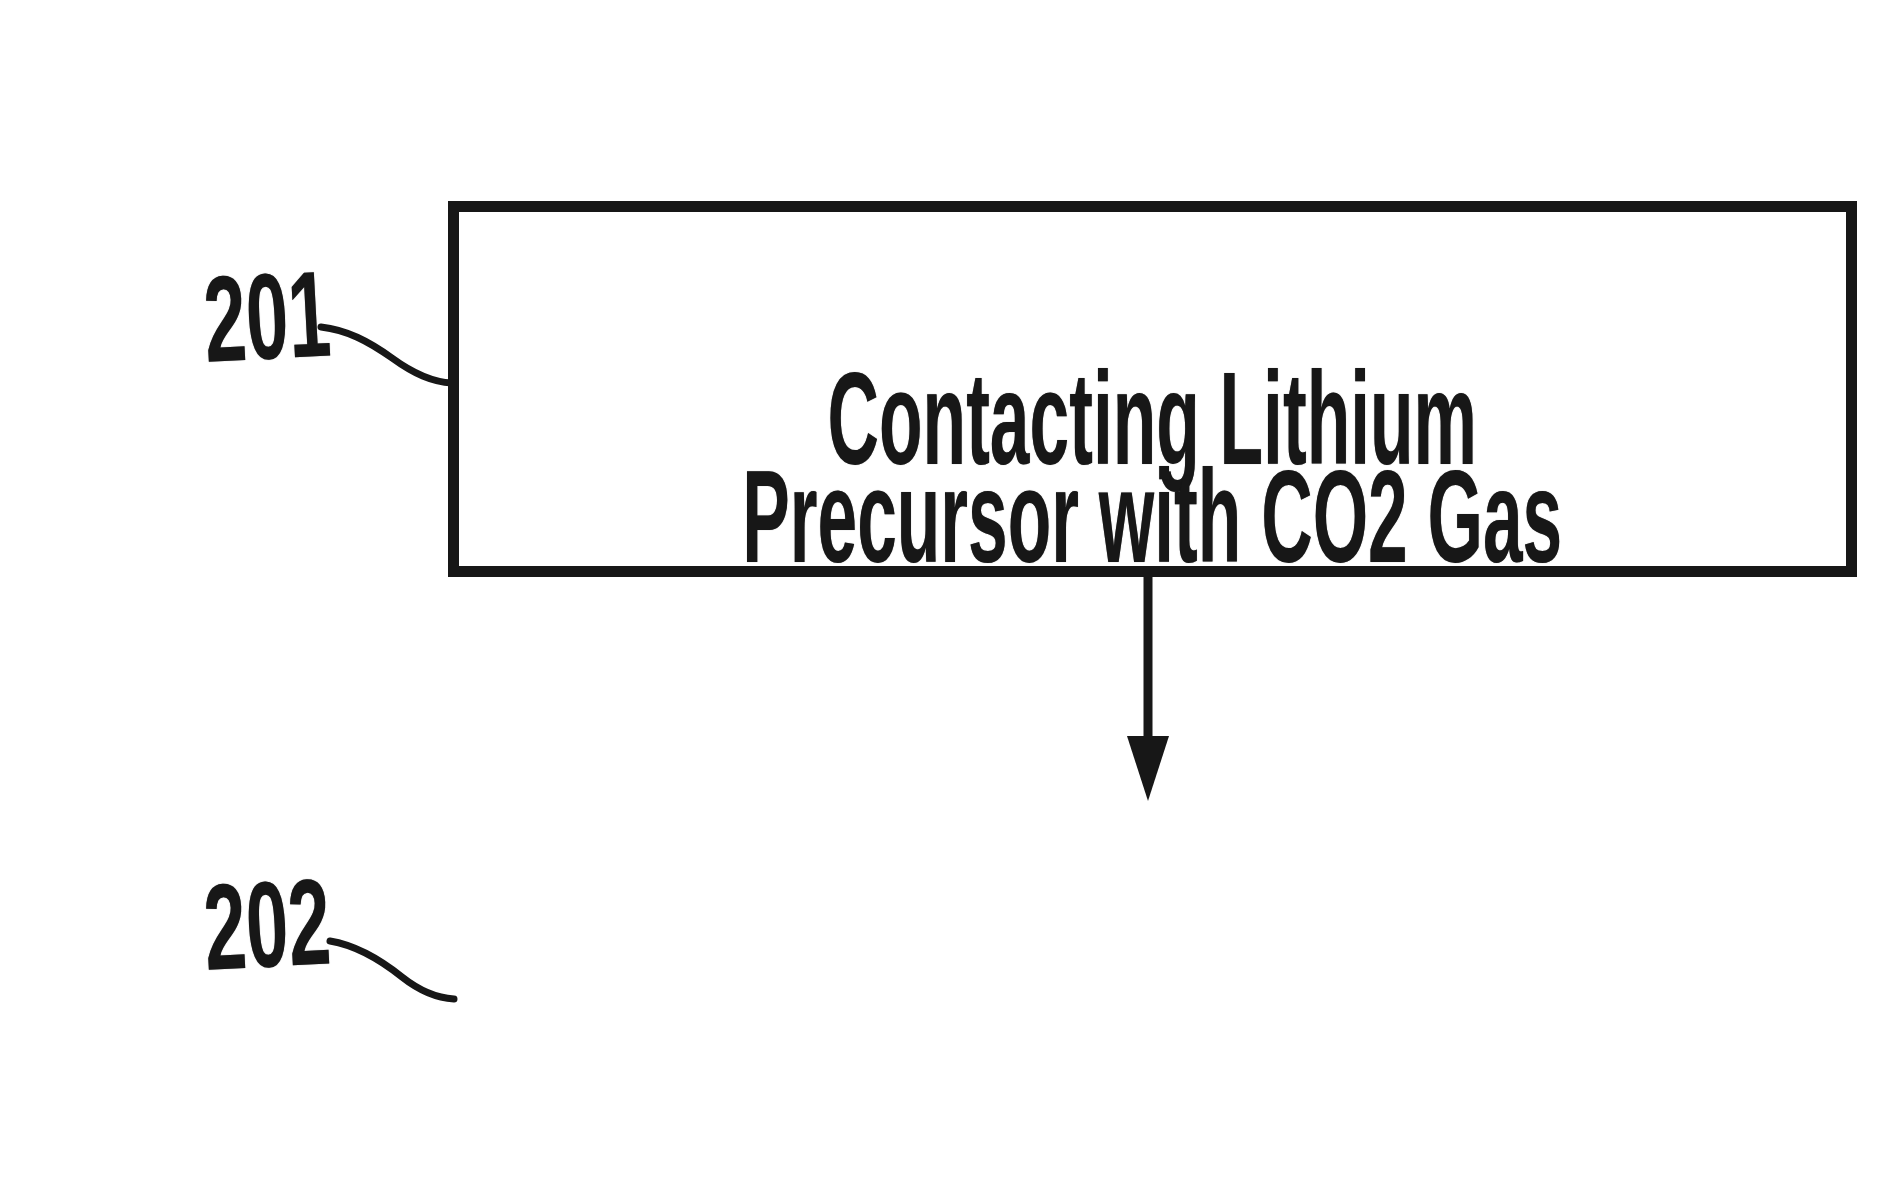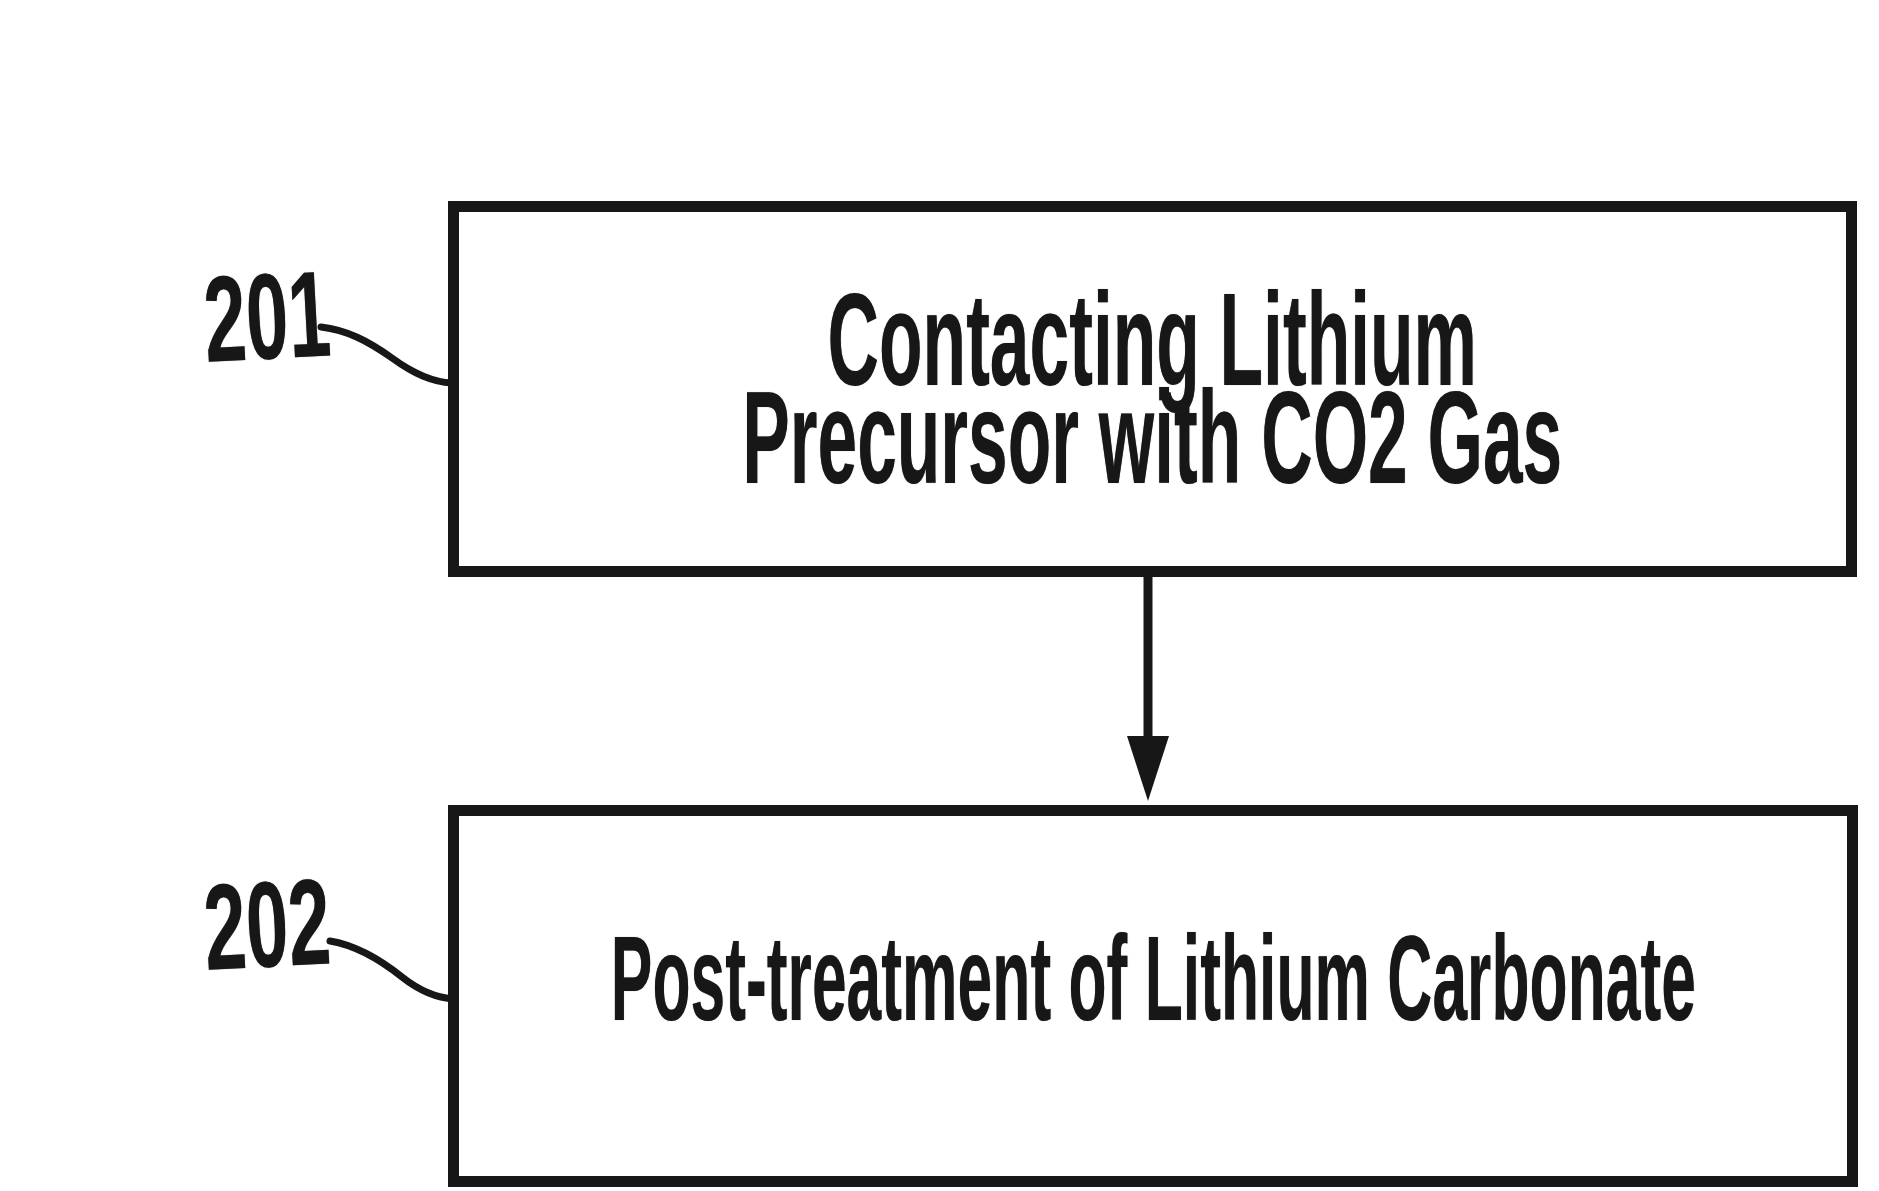--- a/index.html
+++ b/index.html
@@ -30,21 +30,21 @@
   }
   #overlay .fill { fill: var(--ink); stroke: none; }
 
   
   .process-box {
     position: absolute;
     box-sizing: border-box;
     border: 11px solid var(--ink);
     background: var(--paper);
     display: flex;
-    align-items: center;
+    align-items: flex-end;
     justify-content: center;
   }
   #box-201 { left: 448px; top: 201px; width: 1409px; height: 376px; }
   #box-202 { left: 448px; top: 805px; width: 1410px; height: 382px; }
 
   .box-text {
     font-weight: bold;
     text-align: center;
     white-space: nowrap;
     letter-spacing: 0px;
@@ -93,22 +93,17 @@
     </g>
   </svg>
 
   <div class="process-box" id="box-201">
     <div class="box-text">
       <div>Contacting Lithium</div>
       <div>Precursor with CO2 Gas</div>
     </div>
   </div>
 
-  <div class="process-box" id="box-202">
-    <div class="box-text">
-      <div>Post-treatment of Lithium Carbonate</div>
-    </div>
-  </div>
 
   <div class="ref-label" id="ref-201">201</div>
   <div class="ref-label" id="ref-202">202</div>
 
 </div>
 
 </body></html>

